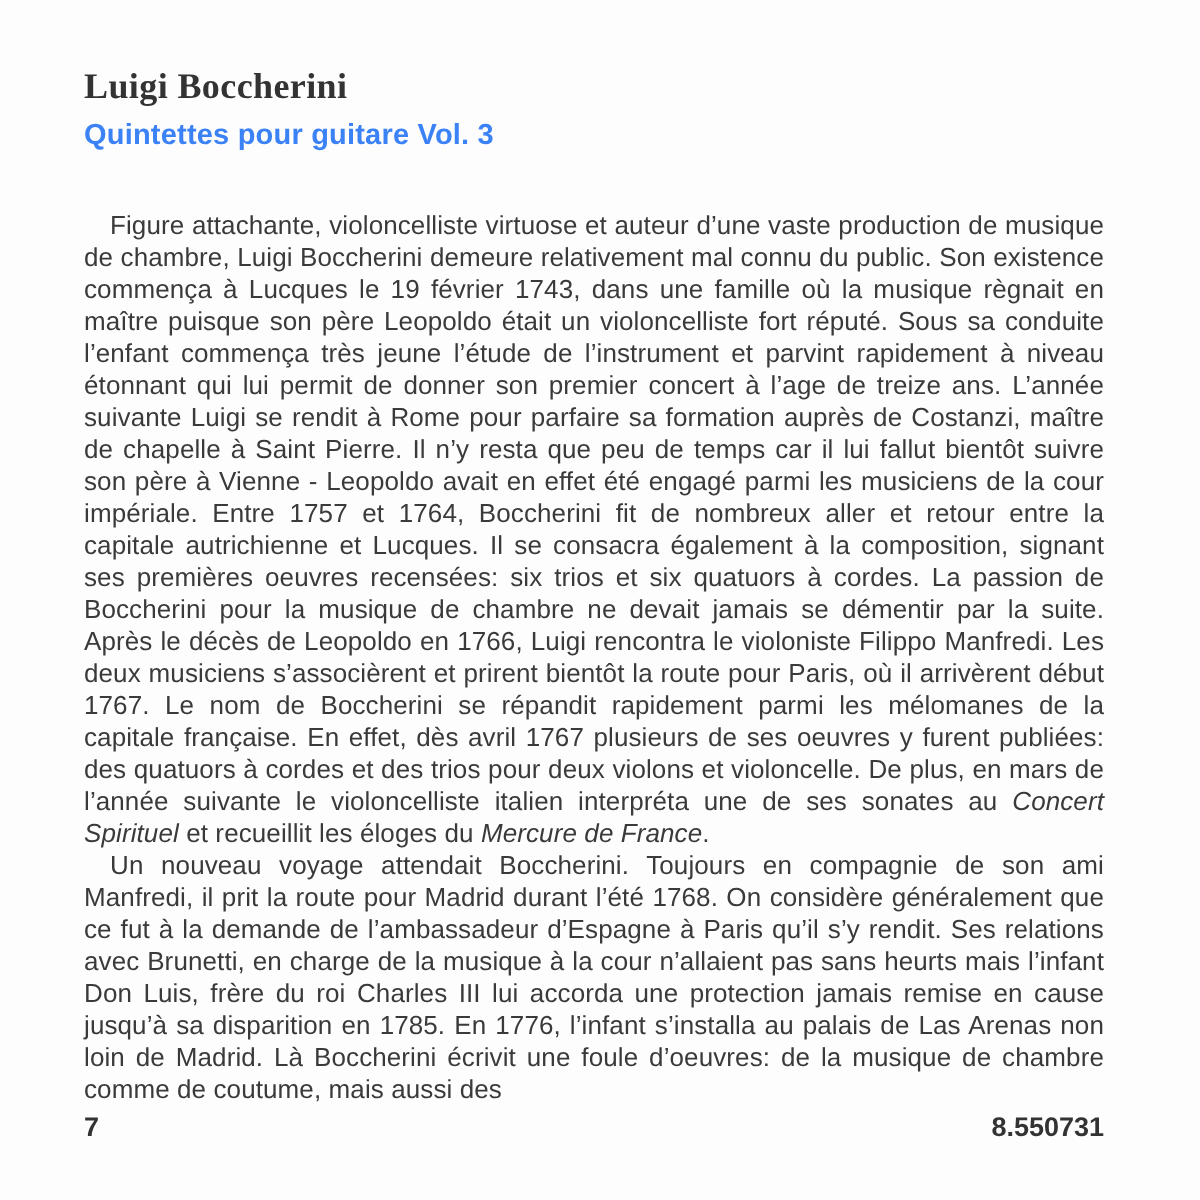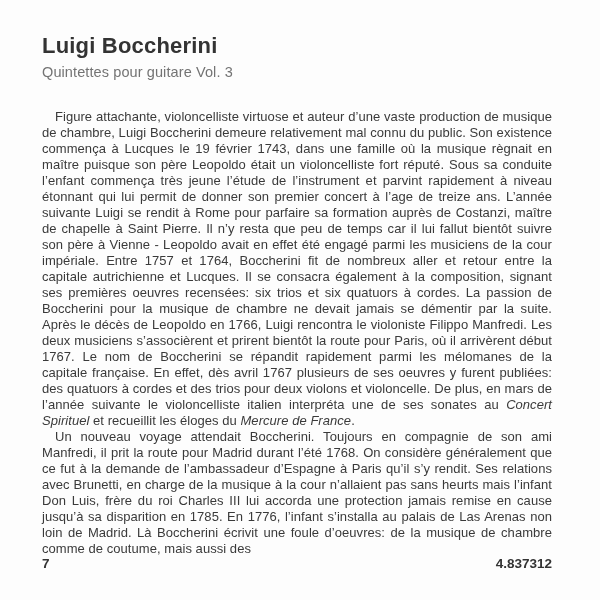--- a/index.html
+++ b/index.html
@@ -13,33 +13,34 @@
     height: 600px;
     box-sizing: border-box;
     padding: 34px 48px 0 42px;
     background: #fdfdfd;
     font-family: "Liberation Sans", "DejaVu Sans", sans-serif;
     color: #3a3a3a;
     overflow: hidden;
   }
   .title {
     margin: 0;
-    font-size: 22px;
+    font-size: 18px;
     font-weight: bold;
     line-height: 1.1;
     letter-spacing: 0.2px;
     color: #333333;
+    font-family: Liberation Serif, serif;
   }
   .subtitle {
     margin: 7px 0 0 0;
     font-size: 14.5px;
-    font-weight: normal;
+    font-weight: bold;
     line-height: 1.1;
     letter-spacing: 0.1px;
-    color: #737373;
+    color: #3b82f6;
   }
   .body-text {
     margin-top: 28px;
     font-size: 13px;
     line-height: 16px;
     text-align: justify;
     letter-spacing: 0.05px;
   }
   .body-text p {
     margin: 0;
@@ -65,15 +66,15 @@
 
 <div class="page">
   <h1 class="title">Luigi Boccherini</h1>
   <h2 class="subtitle">Quintettes pour guitare Vol. 3</h2>
   <div class="body-text">
       <p><span>Figure attachante, violoncelliste virtuose et auteur d’une vaste production de musique de chambre, Luigi Boccherini demeure relativement mal connu du public.  Son existence commença à Lucques le 19 février 1743, dans une famille où la musique règnait en maître puisque son père Leopoldo était un violoncelliste fort réputé.  Sous sa conduite l’enfant commença très jeune l’étude de l’instrument et parvint rapidement à niveau étonnant qui lui permit de donner son premier concert à l’age de treize ans.  L’année suivante Luigi se rendit à Rome pour parfaire sa formation auprès de Costanzi, maître de chapelle à Saint Pierre.  Il n’y resta que peu de temps car il lui fallut bientôt suivre son père à Vienne - Leopoldo avait en effet été engagé parmi les musiciens de la cour impériale.  Entre 1757 et 1764, Boccherini fit de nombreux aller et retour entre la capitale autrichienne et Lucques.  Il se consacra également à la composition, signant ses premières oeuvres recensées: six trios et six quatuors à cordes.  La passion de Boccherini pour la musique de chambre ne devait jamais se démentir par la suite.  Après le décès de Leopoldo en 1766, Luigi rencontra le violoniste Filippo Manfredi.  Les deux musiciens s’associèrent et prirent bientôt la route pour Paris, où il arrivèrent début 1767.  Le nom de Boccherini se répandit rapidement parmi les mélomanes de la capitale française.  En effet, dès avril 1767 plusieurs de ses oeuvres y furent publiées: des quatuors à cordes et des trios pour deux violons et violoncelle.  De plus, en mars de l’année suivante le violoncelliste italien interpréta une de ses sonates au </span><span class="it">Concert Spirituel</span><span> et recueillit les éloges du </span><span class="it">Mercure de France</span><span>.</span></p>
       <p><span>Un nouveau voyage attendait Boccherini.  Toujours en compagnie de son ami Manfredi, il prit la route pour Madrid durant l’été 1768.  On considère généralement que ce fut à la demande de l’ambassadeur d’Espagne à Paris qu’il s’y rendit.  Ses relations avec Brunetti, en charge de la musique à la cour n’allaient pas sans heurts mais l’infant Don Luis, frère du roi Charles III lui accorda une protection jamais remise en cause jusqu’à sa disparition en 1785.  En 1776, l’infant s’installa au palais de Las Arenas non loin de Madrid.  Là Boccherini écrivit une foule d’oeuvres: de la musique de chambre comme de coutume, mais aussi des</span></p>
     </div>
   <div class="footer">
     <span>7</span>
-    <span>4.837312</span>
+    <span>8.550731</span>
   </div>
 </div>
 
 </body></html>

